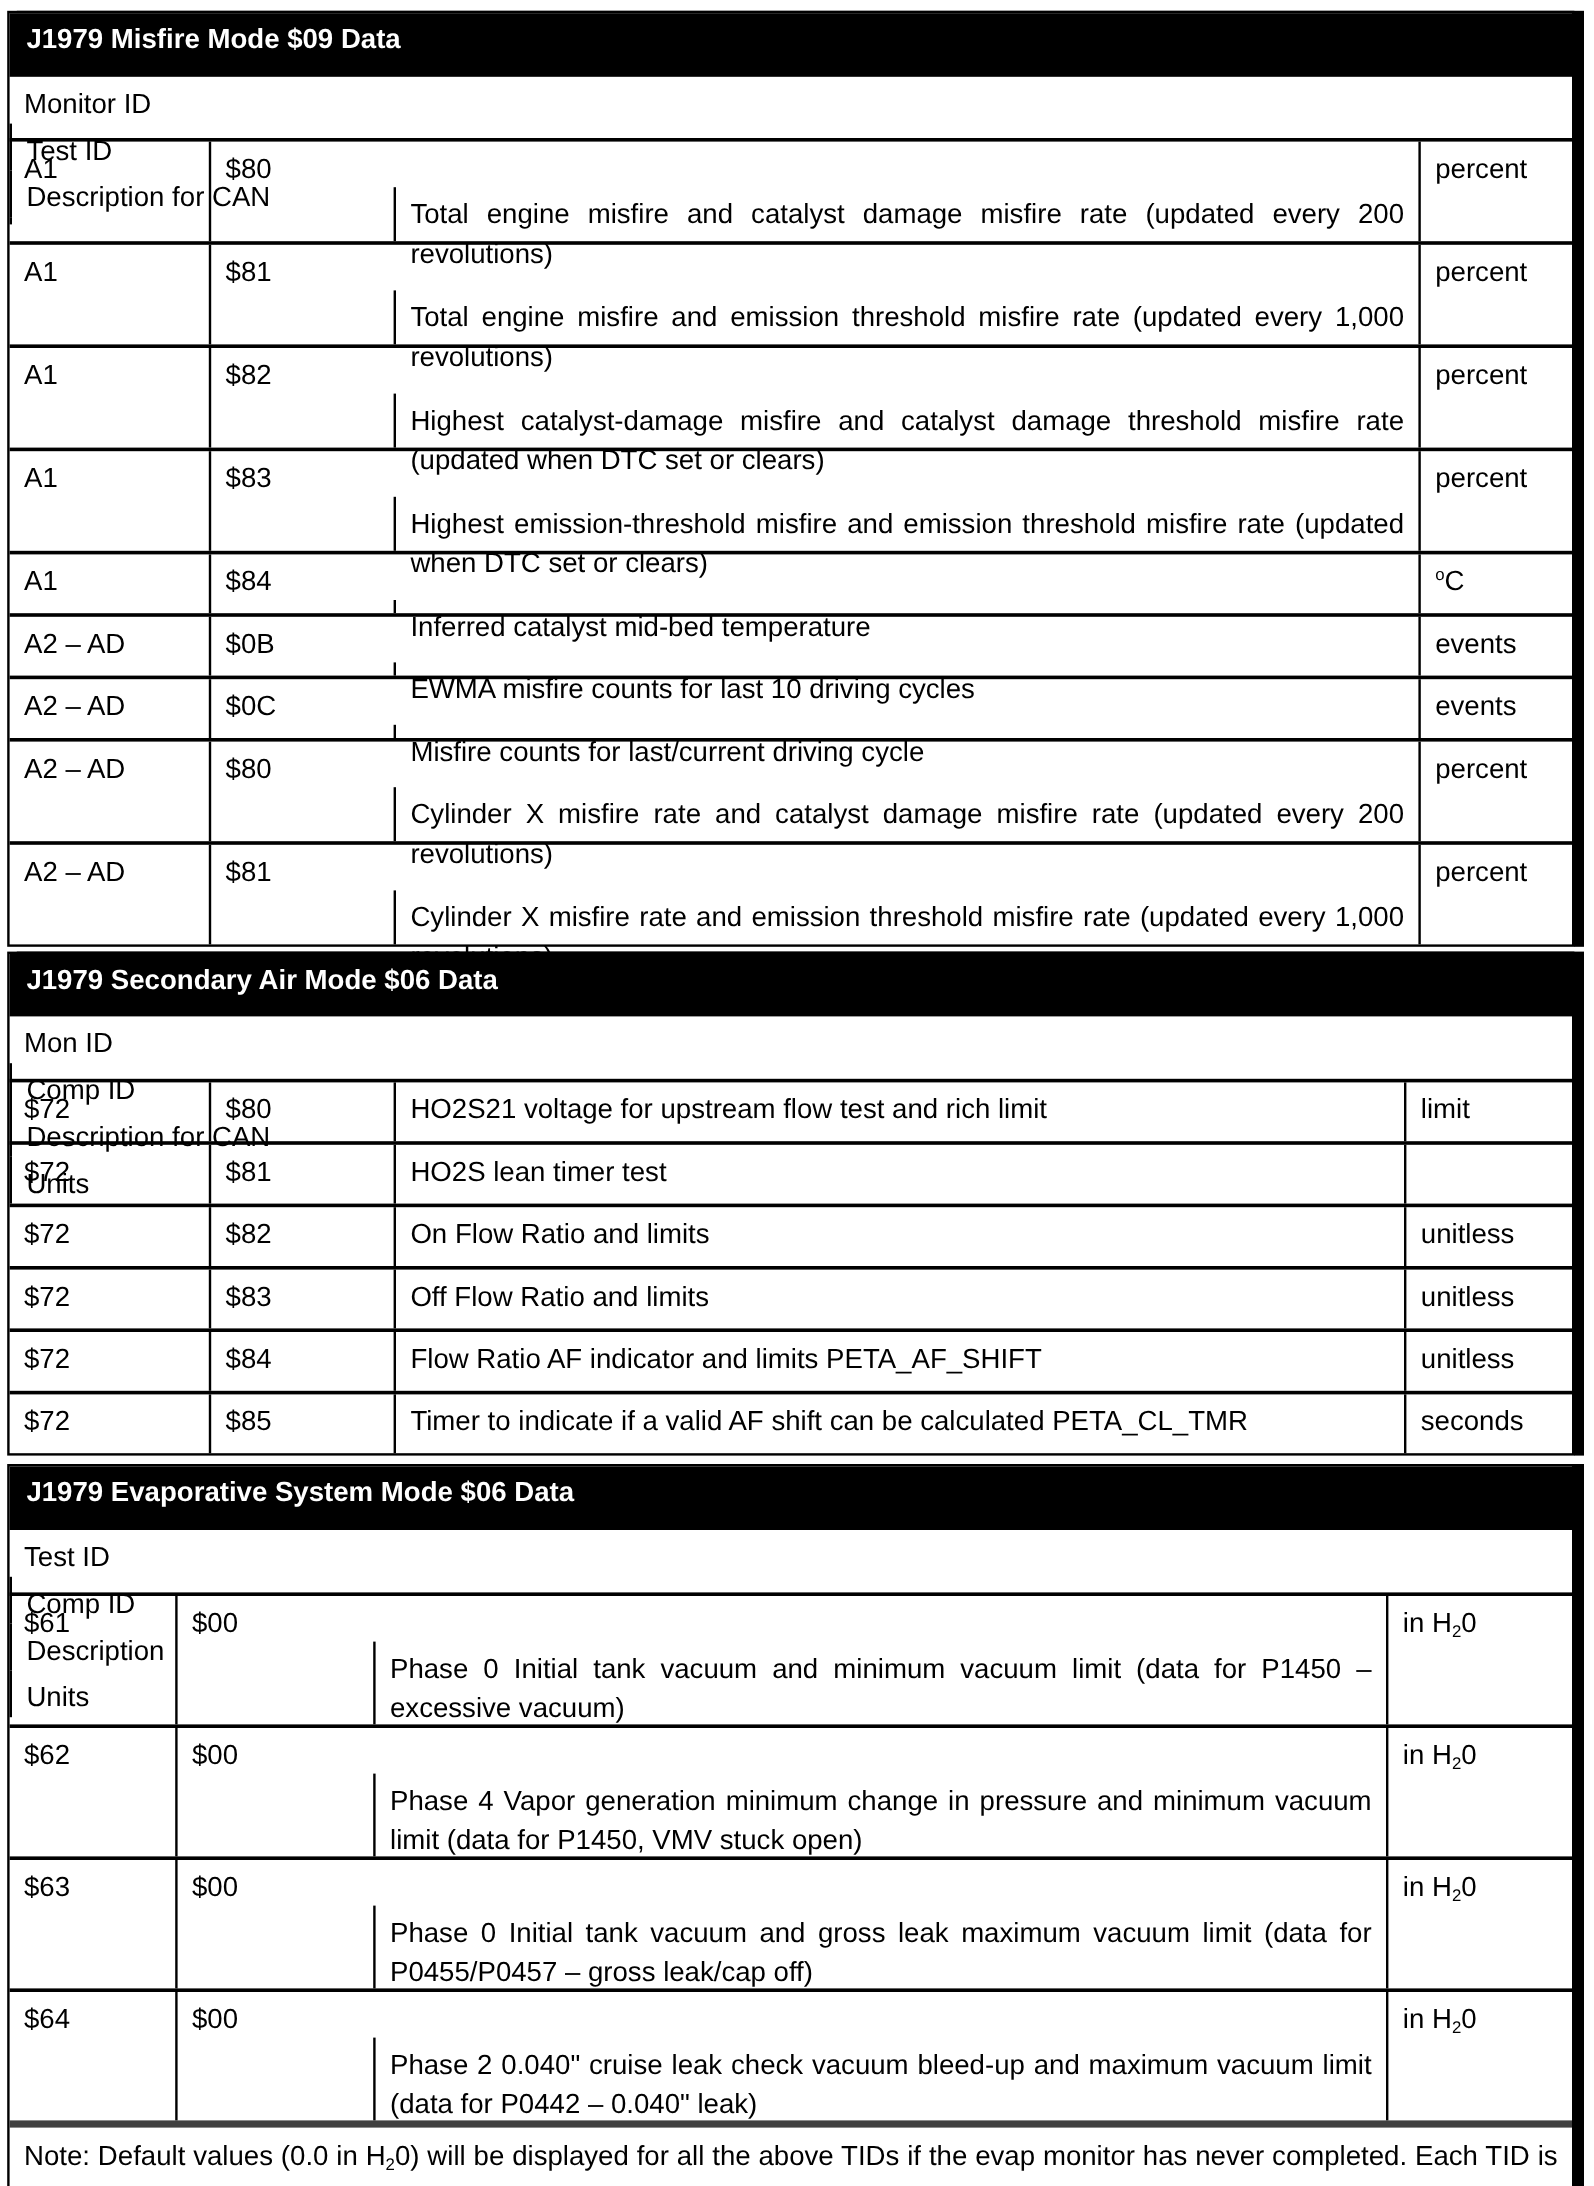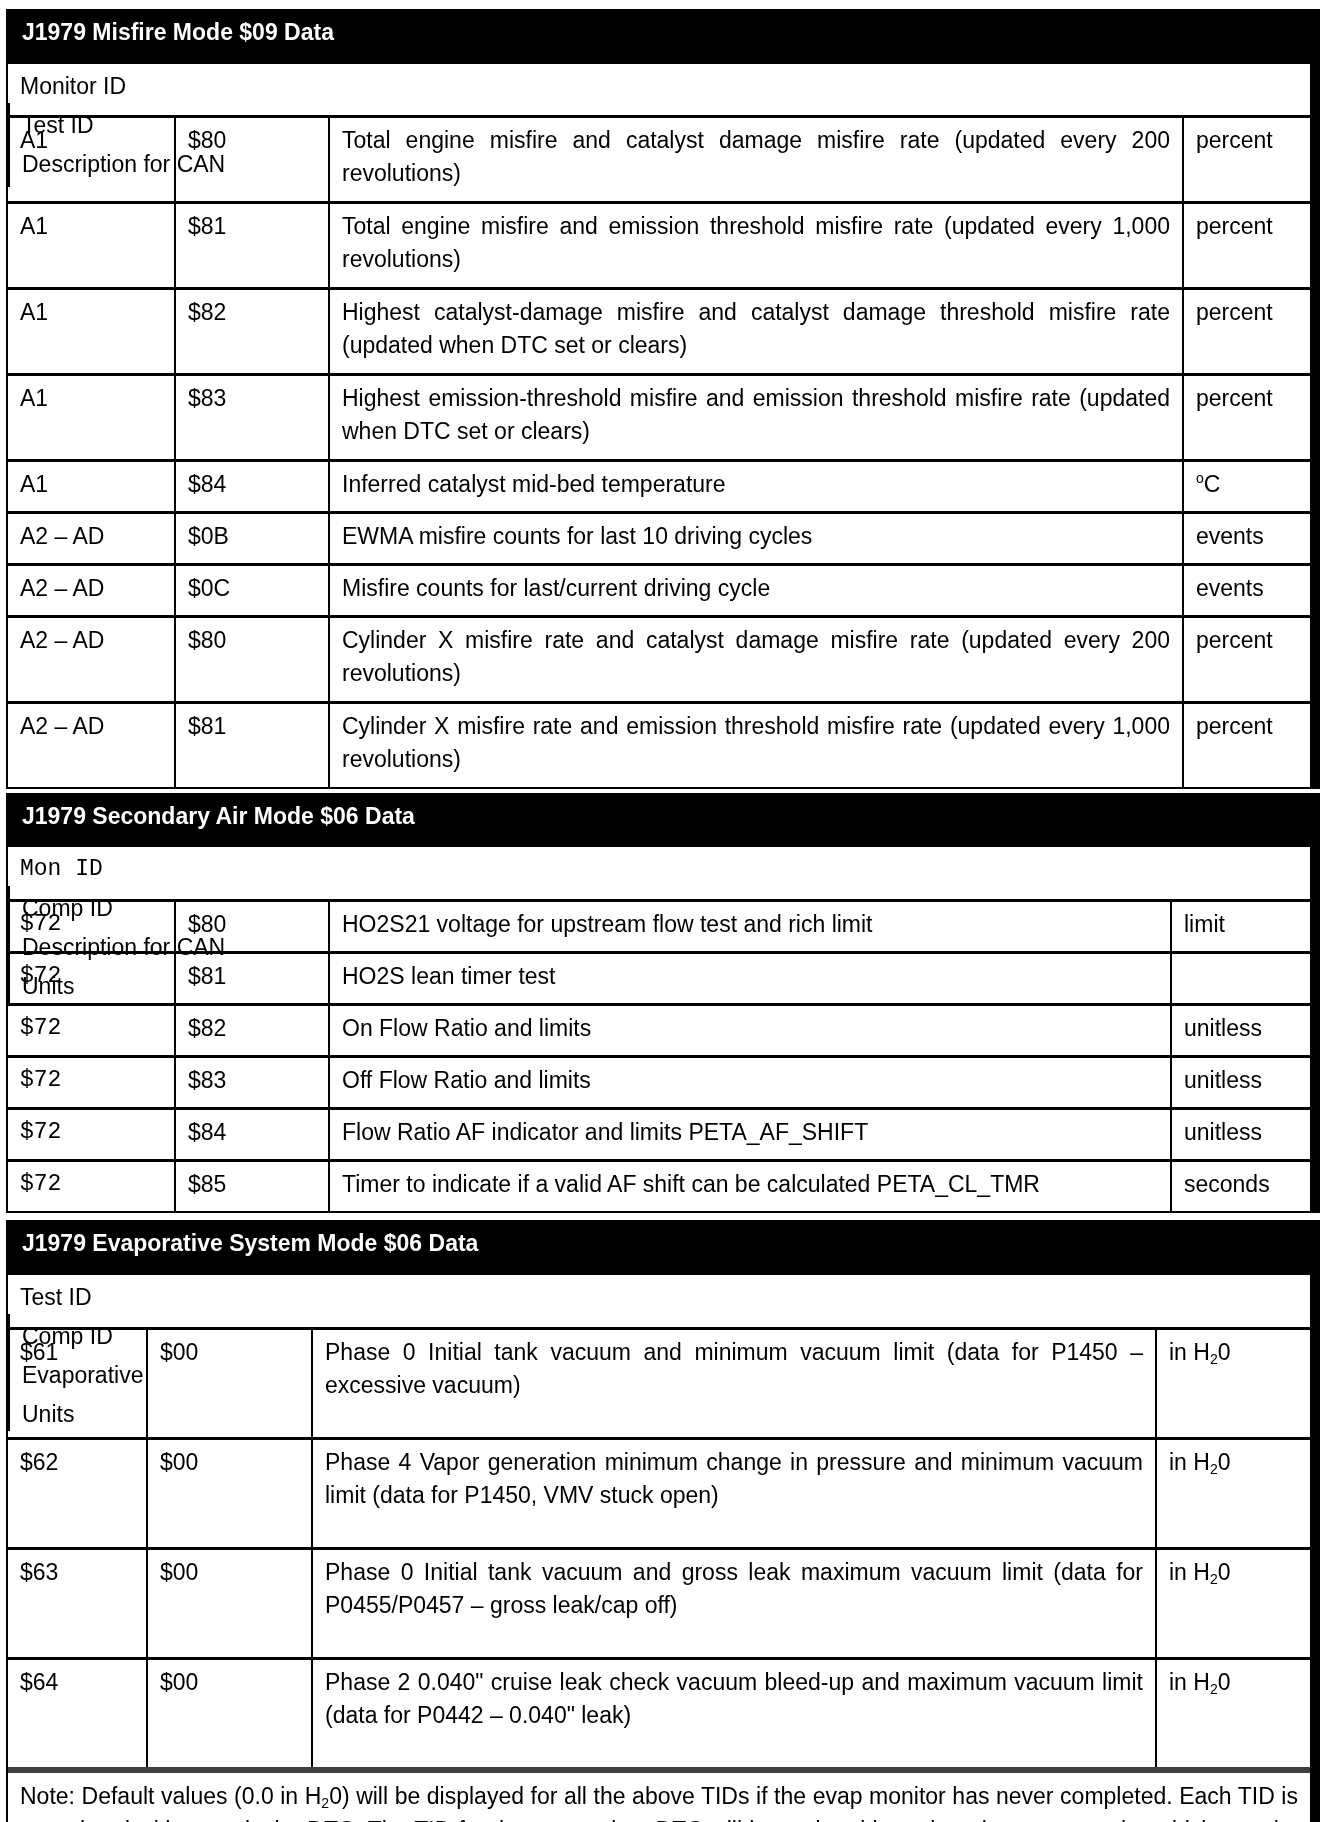--- a/index.html
+++ b/index.html
@@ -16,36 +16,36 @@
     background: #000; color: #fff; font-size: 23px; font-weight: bold;
     padding: 8px 14px 0 14px; box-sizing: border-box;
   }
   .row { display: flex; border-top: 3px solid #000; box-sizing: border-box; }
   .row.head { border-top: none; flex-direction: column; }
   .cell {
     box-sizing: border-box; padding: 6px 12px 0 12px; font-size: 23px; line-height: 33px;
     border-left: 2px solid #000;
   }
   .cell:first-child { border-left: none; }
-  .desc { text-align: justify; }
+  .desc { text-align: justify; margin-top: 38px; }
   sub { font-size: 14px; vertical-align: -4px; line-height: 0; }
   sup { font-size: 14px; vertical-align: 9px; line-height: 0; }
 
   
   #t1 { top: 9px; }
   #t1 .tbl-title { height: 53px; }
   #t1 .c1 { width: 166px; } #t1 .c2 { width: 154px; } #t1 .c3 { width: 854px; } #t1 .c4 { flex: 1; }
   #t1 .head { height: 51px; }
   #t1 .r2 { height: 86px; }
   #t1 .r1h { height: 52px; }
 
   
   #t2 { top: 793px; }
   #t2 .tbl-title { height: 52px; }
-  #t2 .c1 { width: 166px; font-family: Liberation Mono, monospace; } #t2 .c2 { width: 154px; } #t2 .c3 { width: 842px; } #t2 .c4 { flex: 1; }
+  #t2 .c1 { width: 166px; } #t2 .c2 { width: 154px; } #t2 .c3 { width: 842px; } #t2 .c4 { flex: 1; }
   #t2 .head { height: 52px; }
   #t2 .r1 { height: 52px; }
 
   
   #t3 { top: 1220px; }
   #t3 .tbl-title { height: 53px; }
   #t3 .c1 { width: 138px; } #t3 .c2 { width: 165px; } #t3 .c3 { width: 844px; } #t3 .c4 { flex: 1; }
   #t3 .head { height: 52px; }
   #t3 .r2 { height: 110px; }
   .note { padding: 6px 12px 8px 12px; font-size: 23px; line-height: 34px; text-align: justify; border-top: 6px solid #404040; }
@@ -161,21 +161,21 @@
     <div class="cell c3">Timer to indicate if a valid AF shift can be calculated PETA_CL_TMR</div>
     <div class="cell c4">seconds</div>
   </div>
 </div>
 
 <div class="tbl" id="t3">
   <div class="tbl-title">J1979 Evaporative System Mode $06 Data</div>
   <div class="row head">
     <div class="cell c1">Test ID</div>
     <div class="cell c2">Comp ID</div>
-    <div class="cell c3">Evaporative</div>
+    <div class="cell c3">Description</div>
     <div class="cell c4">Units</div>
   </div>
   <div class="row r2">
     <div class="cell c1">$61</div>
     <div class="cell c2">$00</div>
     <div class="cell c3 desc">Phase 0 Initial tank vacuum and minimum vacuum limit (data for P1450 – excessive vacuum)</div>
     <div class="cell c4"><span>in H</span><sub>2</sub><span>0</span></div>
   </div>
   <div class="row r2">
     <div class="cell c1">$62</div>

